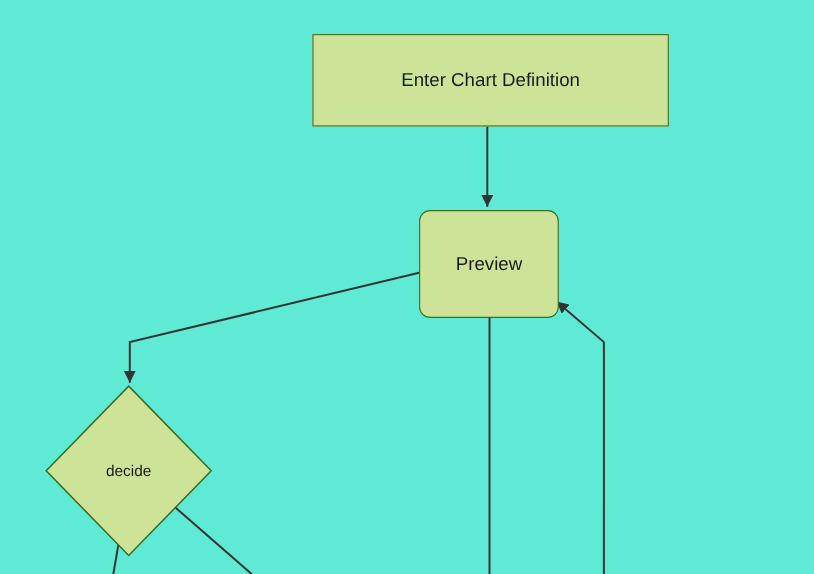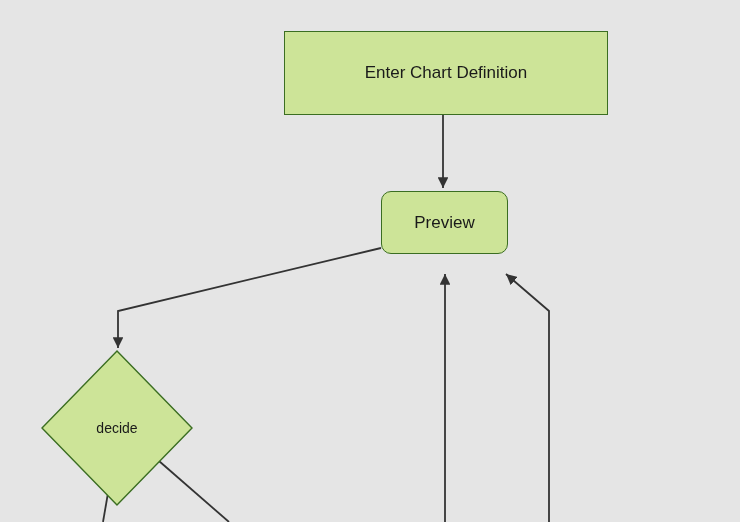--- a/index.html
+++ b/index.html
@@ -5,21 +5,21 @@
   html, body {
     margin: 0;
     padding: 0;
     background: #ffffff;
   }
   #canvas {
     position: relative;
     width: 740px;
     height: 522px;
     overflow: hidden;
-    background: #e5e5e5;
+    background: #5eead4;
     font-family: "Liberation Sans", sans-serif;
   }
   #edge-layer {
     position: absolute;
     left: 0;
     top: 0;
     width: 740px;
     height: 522px;
   }
   .edge {
@@ -42,21 +42,21 @@
   #node-enter-chart-definition {
     left: 284px;
     top: 31px;
     width: 324px;
     height: 84px;
   }
   #node-preview {
     left: 381px;
     top: 191px;
     width: 127px;
-    height: 63px;
+    height: 98px;
     border-radius: 10px;
   }
   #node-decide-label {
     position: absolute;
     left: 42px;
     top: 412px;
     width: 150px;
     height: 32px;
     display: flex;
     align-items: center;

